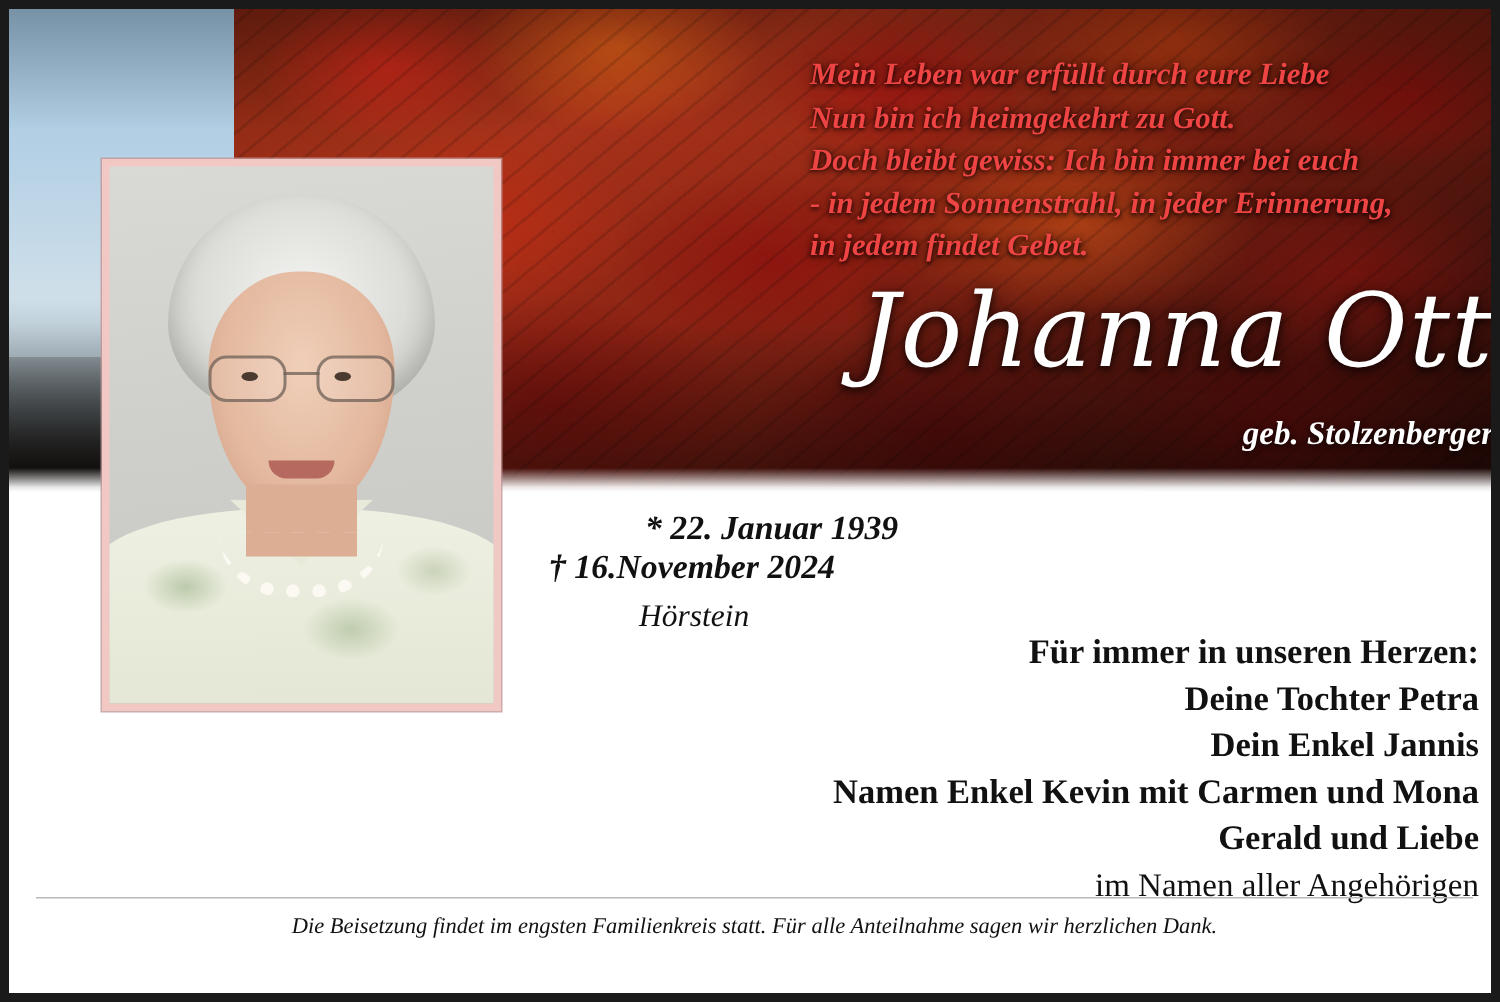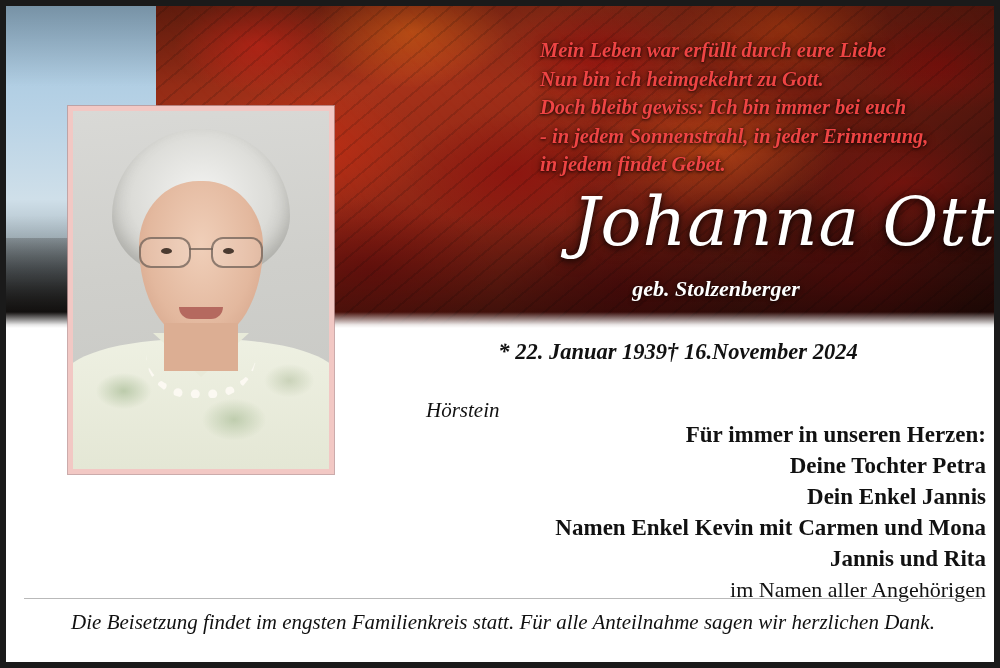--- a/index.html
+++ b/index.html
@@ -233,40 +233,41 @@
     font-size: 68px;
     line-height: 76px;
     letter-spacing: 1px;
     text-shadow: 0 2px 6px rgba(0,0,0,0.8), 0 0 16px rgba(0,0,0,0.5);
   }
   .maiden {
     position: absolute;
     left: 430px;
     top: 270px;
     width: 560px;
-    text-align: center;
+    text-align: right;
     color: #ffffff;
     font-style: italic;
     font-weight: bold;
     font-size: 22px;
     text-shadow: 0 1px 4px rgba(0,0,0,0.85);
   }
 
   
   .dates {
     position: absolute;
     left: 360px;
     top: 333px;
     width: 600px;
     display: flex;
-    justify-content: center;
+    justify-content: space-between;
     color: #111;
     font-style: italic;
     font-weight: bold;
     font-size: 22.5px;
+    flex-direction: column;
   }
   .dates .d-born { padding-left: 64px; }
   .dates .d-died { padding-right: 40px; }
 
   
   .place {
     position: absolute;
     left: 420px;
     top: 392px;
     color: #111;
@@ -305,21 +306,21 @@
     background: #b9b9b9;
   }
   .footer {
     position: absolute;
     left: 20px;
     top: 604px;
     width: 954px;
     text-align: center;
     color: #111;
     font-style: italic;
-    font-size: 21px;
+    font-size: 15px;
   }
 </style>
 </head>
 <body>
 
 <div class="card">
 
   <div class="banner">
     <div class="sky"></div>
     <div class="foliage"></div>
@@ -363,20 +364,20 @@
     <span class="d-died">† 16.November 2024</span>
   </div>
 
   <div class="place">Hörstein</div>
 
   <div class="family">
     <div class="line">Für immer in unseren Herzen:</div>
     <div class="line">Deine Tochter Petra</div>
     <div class="line">Dein Enkel Jannis</div>
     <div class="line">Namen Enkel Kevin mit Carmen und Mona</div>
-    <div class="line">Jannis und Rita</div>
+    <div class="line">Gerald und Liebe</div>
     <div class="line plain">im Namen aller Angehörigen</div>
   </div>
 
   <div class="divider"></div>
   <div class="footer">Die Beisetzung findet im engsten Familienkreis statt. Für alle Anteilnahme sagen wir herzlichen Dank.</div>
 
 </div>
 
 </body></html>

